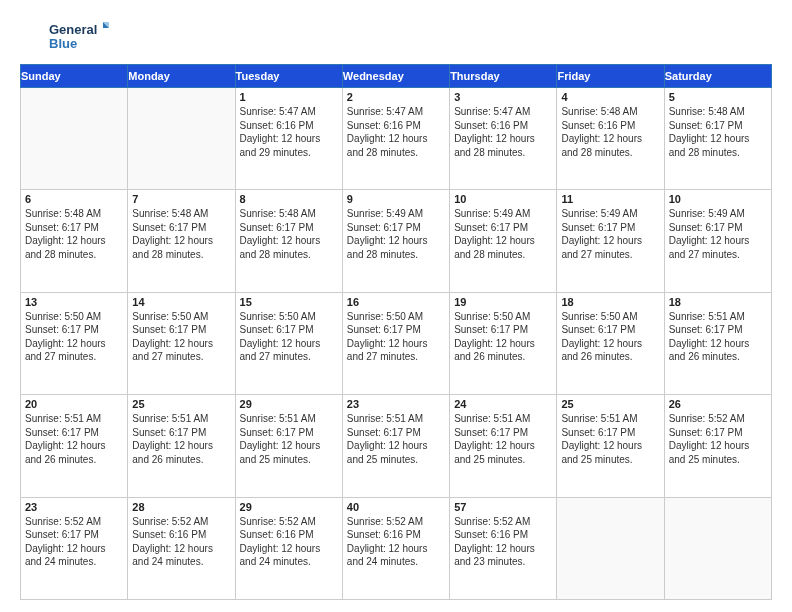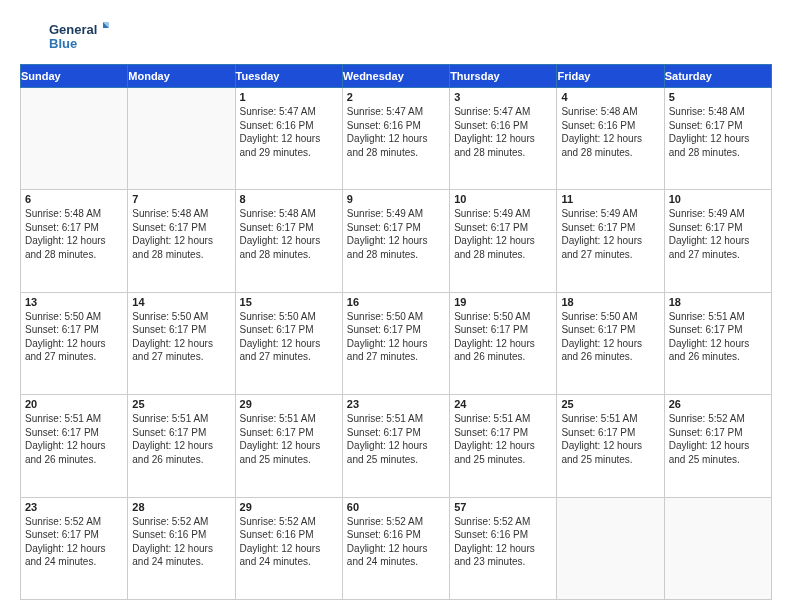--- a/index.html
+++ b/index.html
@@ -324,21 +324,21 @@
 and 24 minutes.</div>
           </td>
           <td>
             <span class="day-num">29</span>
             <div class="day-info">Sunrise: 5:52 AM
 Sunset: 6:16 PM
 Daylight: 12 hours
 and 24 minutes.</div>
           </td>
           <td>
-            <span class="day-num">60</span>
+            <span class="day-num">40</span>
             <div class="day-info">Sunrise: 5:52 AM
 Sunset: 6:16 PM
 Daylight: 12 hours
 and 24 minutes.</div>
           </td>
           <td>
             <span class="day-num">57</span>
             <div class="day-info">Sunrise: 5:52 AM
 Sunset: 6:16 PM
 Daylight: 12 hours

